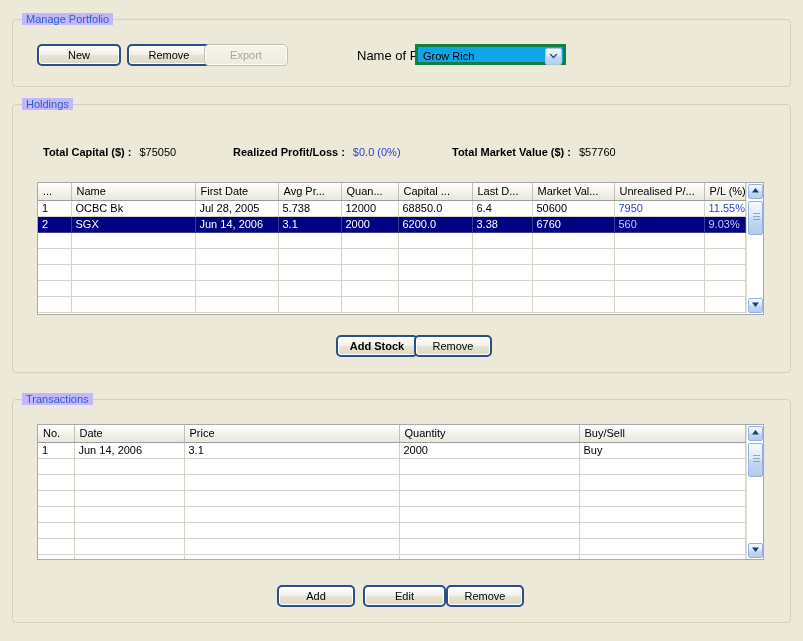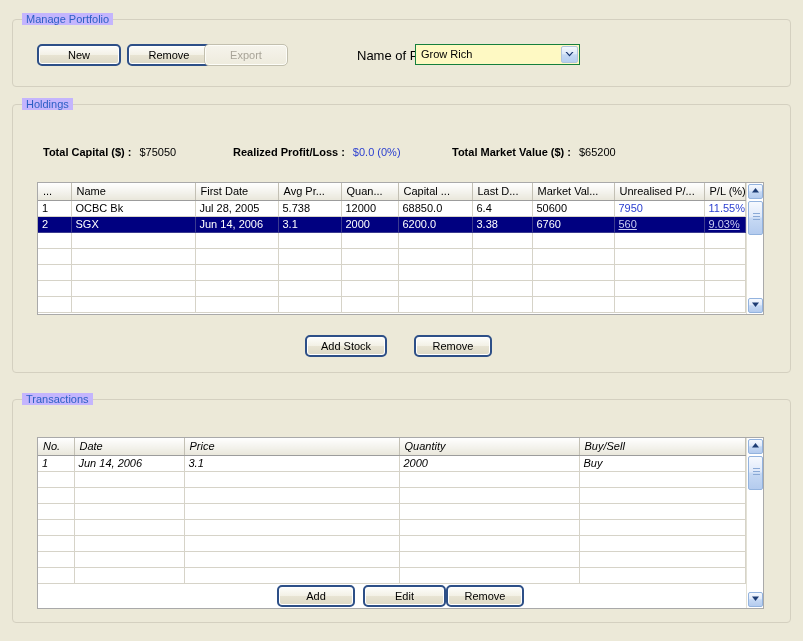--- a/index.html
+++ b/index.html
@@ -79,24 +79,24 @@
     position: absolute;
     font-size: 13px;
     white-space: nowrap;
     margin-left: 40px;
   }
   #lbl-portfolio { left: 317px; top: 48px; }
 
   .combo {
     position: absolute;
     left: 415px; top: 44px;
-    width: 165px; height: 21px;
-    box-sizing: border-box;
-    border: 1px solid #15803d;
-    background: #fef9c3;
+    width: 151px; height: 21px;
+    box-sizing: border-box;
+    border: 3px solid #15803d;
+    background: #0ea5e9;
   }
   .combo .combo-text {
     position: absolute;
     left: 5px; top: 3px;
     font-size: 11px;
     color: #000;
   }
   .combo .combo-arrow {
     position: absolute;
     right: 1px; top: 1px;
@@ -124,21 +124,21 @@
   
   .table-wrap {
     position: absolute;
     box-sizing: border-box;
     border: 1px solid #a9a9a9;
     background: #ffffff;
     overflow: hidden;
     display: flex;
   }
   #tbl-holdings { left: 37px; top: 182px; width: 727px; height: 133px; }
-  #tbl-trans    { left: 37px; top: 437px; width: 727px; height: 172px; font-style: italic; }
+  #tbl-trans    { left: 37px; top: 424px; width: 727px; height: 136px; }
 
   .grid { flex: 1 1 auto; overflow: hidden; }
   table.grid-table {
     border-collapse: collapse;
     table-layout: fixed;
     width: 100%;
     font-size: 11px;
   }
   table.grid-table th {
     background: linear-gradient(to bottom, #ffffff 0%, #f3f2ec 55%, #e9e7db 100%);
@@ -165,21 +165,21 @@
     background: #ffffff;
     color: #000;
   }
   table.grid-table tr.selected td {
     background: #000080;
     color: #ffffff;
     border-right: 1px solid #3b3b8f;
     border-bottom: 1px solid #3b3b8f;
   }
   table.grid-table td.blue  { color: #2b3fd0; }
-  table.grid-table tr.selected td.blue { color: #c8ccf0; text-decoration: underline; }
+  table.grid-table tr.selected td.blue { color: #c8ccf0; }
   table.grid-table tr.empty td { color: transparent; }
 
   
   .vscroll {
     width: 17px;
     flex: 0 0 17px;
     background: #ffffff;
     border-left: 1px solid #e3e1d6;
     position: relative;
     box-sizing: border-box;
@@ -211,21 +211,21 @@
     width: 7px; height: 9px;
   }
   .vscroll .sb-grip i {
     display: block;
     height: 1px;
     margin-bottom: 2px;
     background: #8aa9d6;
   }
 
   
-  #btn-add-stock { left: 305px; top: 335px; width: 82px; }
+  #btn-add-stock { left: 336px; top: 335px; width: 82px; font-weight: bold; }
   #btn-remove-hold { left: 414px; top: 335px; width: 78px; }
   #btn-add-tx    { left: 277px; top: 585px; width: 78px; }
   #btn-edit-tx   { left: 363px; top: 585px; width: 83px; }
   #btn-remove-tx { left: 446px; top: 585px; width: 78px; }
 </style>
 </head>
 <body>
 
 <div class="groupbox" id="gb-manage">
   <span class="gb-title">Manage Portfolio</span>
@@ -247,21 +247,21 @@
   <span class="gb-title">Holdings</span>
 </div>
 
 <div class="summary" id="sum-capital">
   <span>Total Capital ($) :</span><span class="val">$75050</span>
 </div>
 <div class="summary" id="sum-pl">
   <span>Realized Profit/Loss :</span><span class="val blue">$0.0 (0%)</span>
 </div>
 <div class="summary" id="sum-market">
-  <span>Total Market Value ($) :</span><span class="val">$65200</span>
+  <span>Total Market Value ($) :</span><span class="val">$57760</span>
 </div>
 
 <div class="table-wrap" id="tbl-holdings">
   <div class="grid">
     <table class="grid-table" id="holdings-table-el">
       <colgroup>
         <col style="width:33px">
           <col style="width:124px">
           <col style="width:83px">
           <col style="width:63px">

